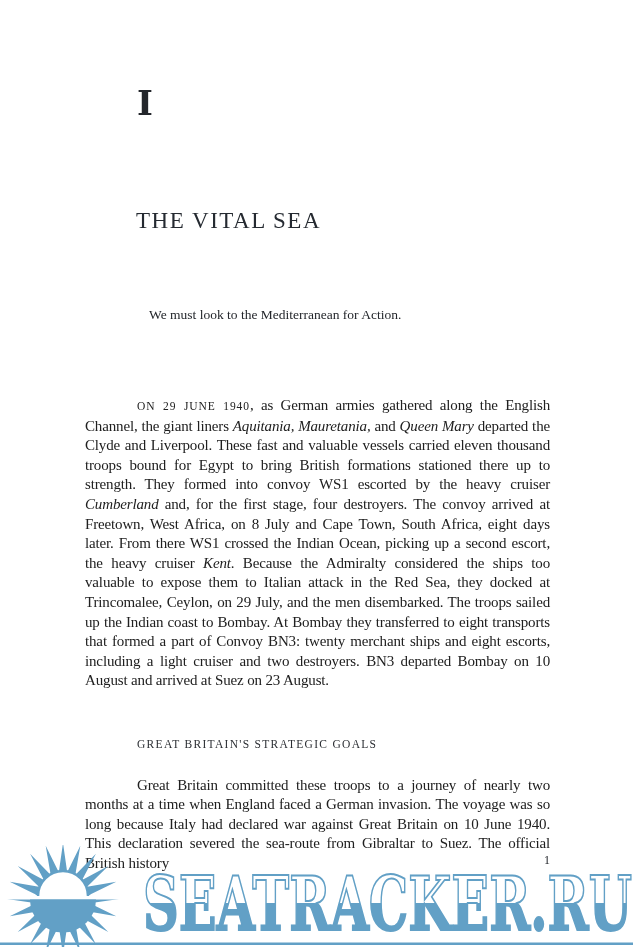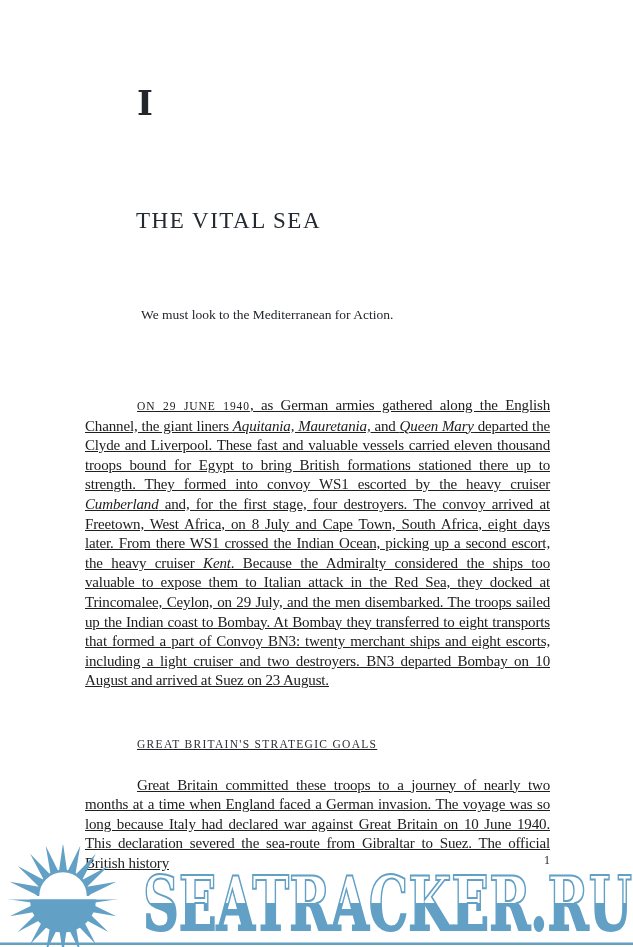--- a/index.html
+++ b/index.html
@@ -37,39 +37,38 @@
     color: #252a31;
     line-height: 1.1;
   }
   .epigraph {
     position: absolute;
     left: 137px;
     top: 306px;
     width: 400px;
   }
   .epigraph p {
-    margin: 0 0 12px 4px;
+    margin: 0 0 12px 12px;
     font-size: 13.5px;
     line-height: 18px;
     color: #23262b;
   }
   .epigraph .attribution {
     font-style: italic;
   }
   .body-text {
     position: absolute;
     left: 85px;
     top: 396px;
     width: 465px;
     font-size: 15px;
     line-height: 19.6px;
     letter-spacing: -0.15px;
     text-align: justify;
     color: #202020;
-    text-decoration: underline;
   }
   .body-text p {
     margin: 0;
   }
   .para-first, .para-indent {
     text-indent: 52px;
   }
   .seg-italic { font-style: italic; }
   .seg-smallcaps {
     font-size: 11.5px;

